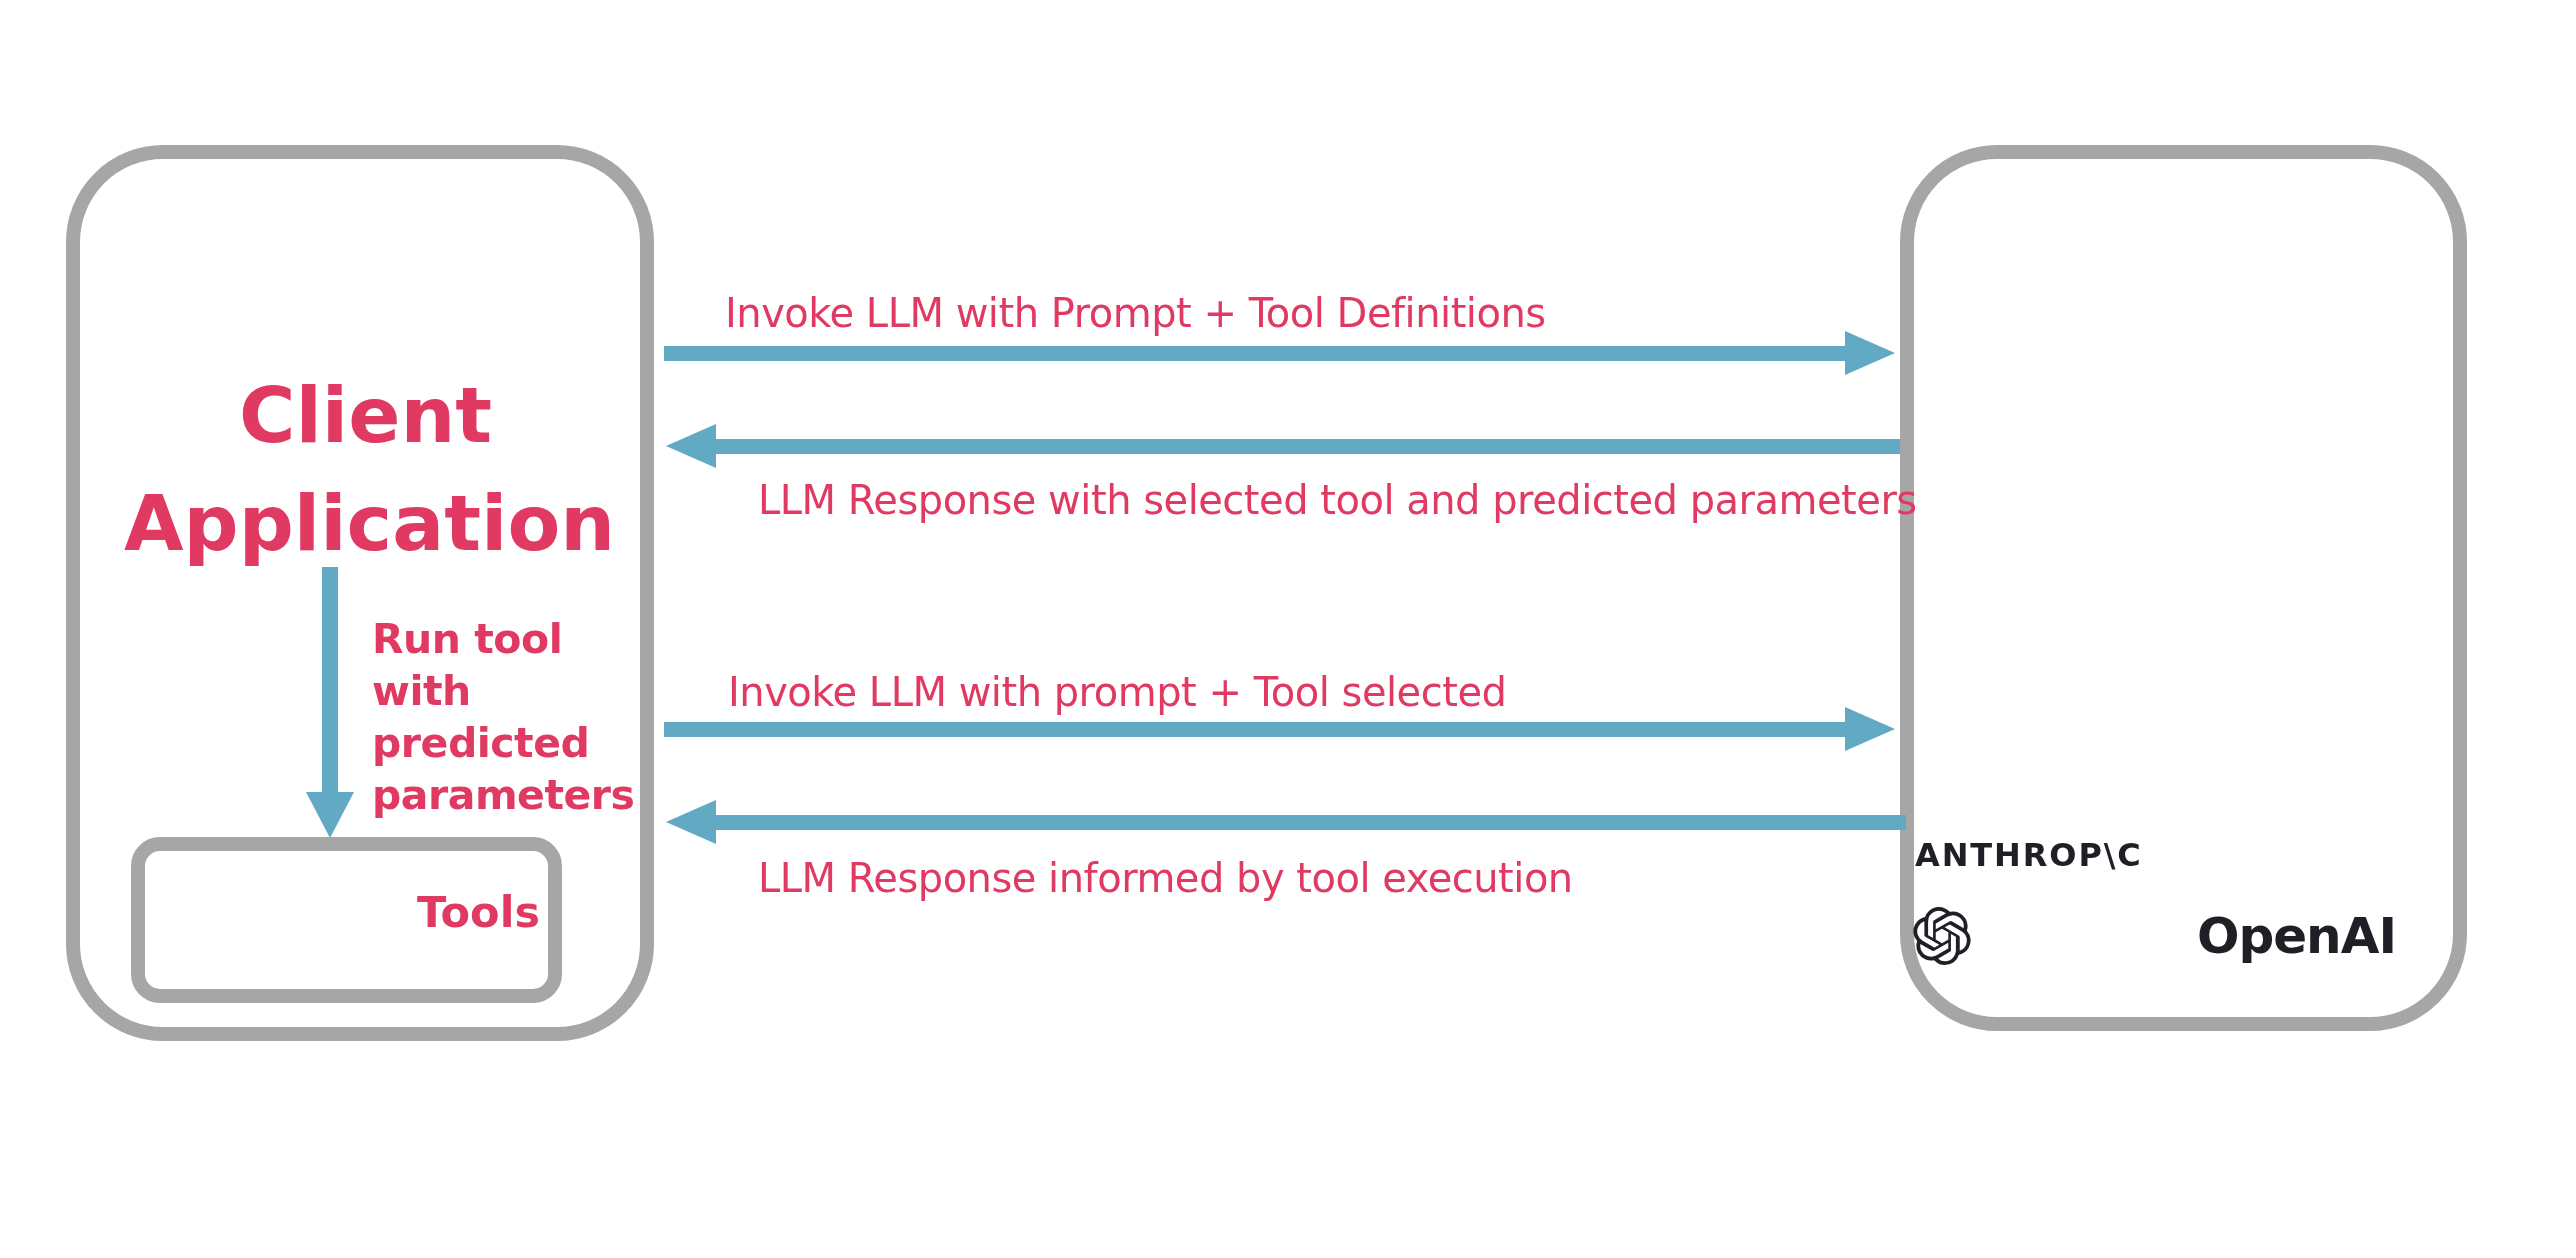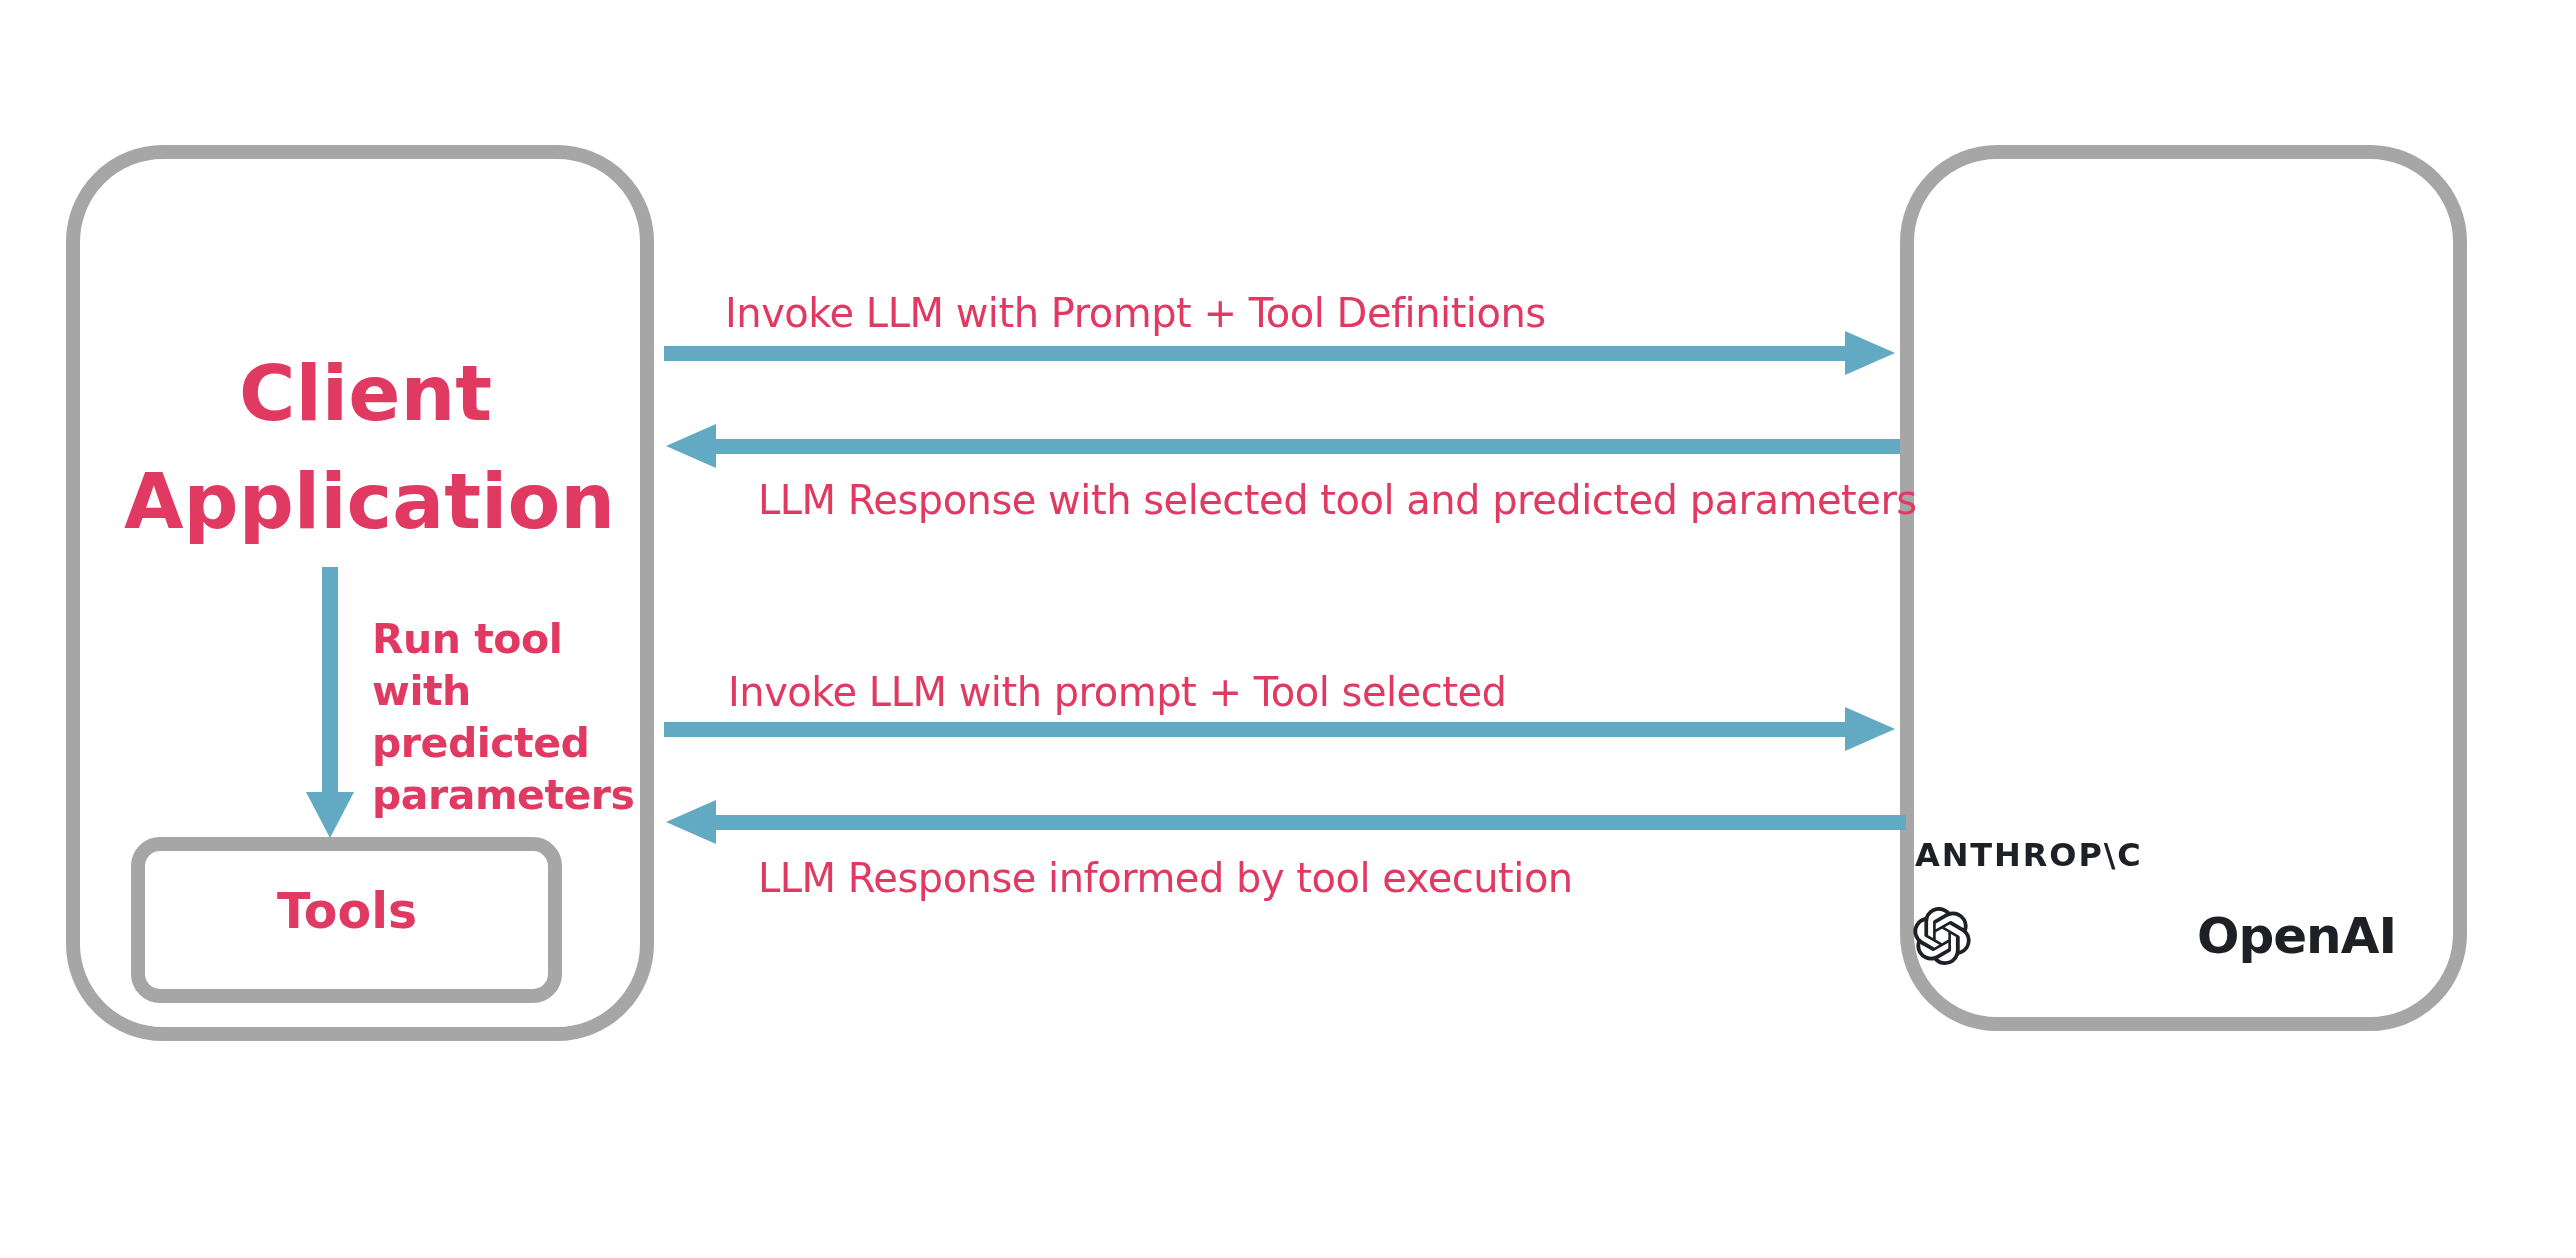--- a/index.html
+++ b/index.html
@@ -29,27 +29,27 @@
 
   .heading{
     position:absolute;
     color:var(--pink);
     font-weight:bold;
     text-align:center;
     font-size:77px;
     line-height:108px;
     letter-spacing:0px;
   }
-  #client-title{left:124px;top:340px;width:483px}
+  #client-title{left:124px;top:362px;width:483px}
   #llm-title{left:1923px;top:347px;width:483px;line-height:106px}
 
   #tools-label{
     position:absolute;left:154px;top:885px;width:386px;
-    text-align:center;color:var(--pink);
-    font-weight:bold;font-size:49px;line-height:54px;
+    text-align:right;color:var(--pink);
+    font-weight:bold;font-size:43px;line-height:54px;
   }
 
   .arrow-label{
     position:absolute;
     color:var(--pink);
     font-weight:normal;
     font-size:40px;
     line-height:48px;
     white-space:nowrap;
     letter-spacing:-0.5px;

